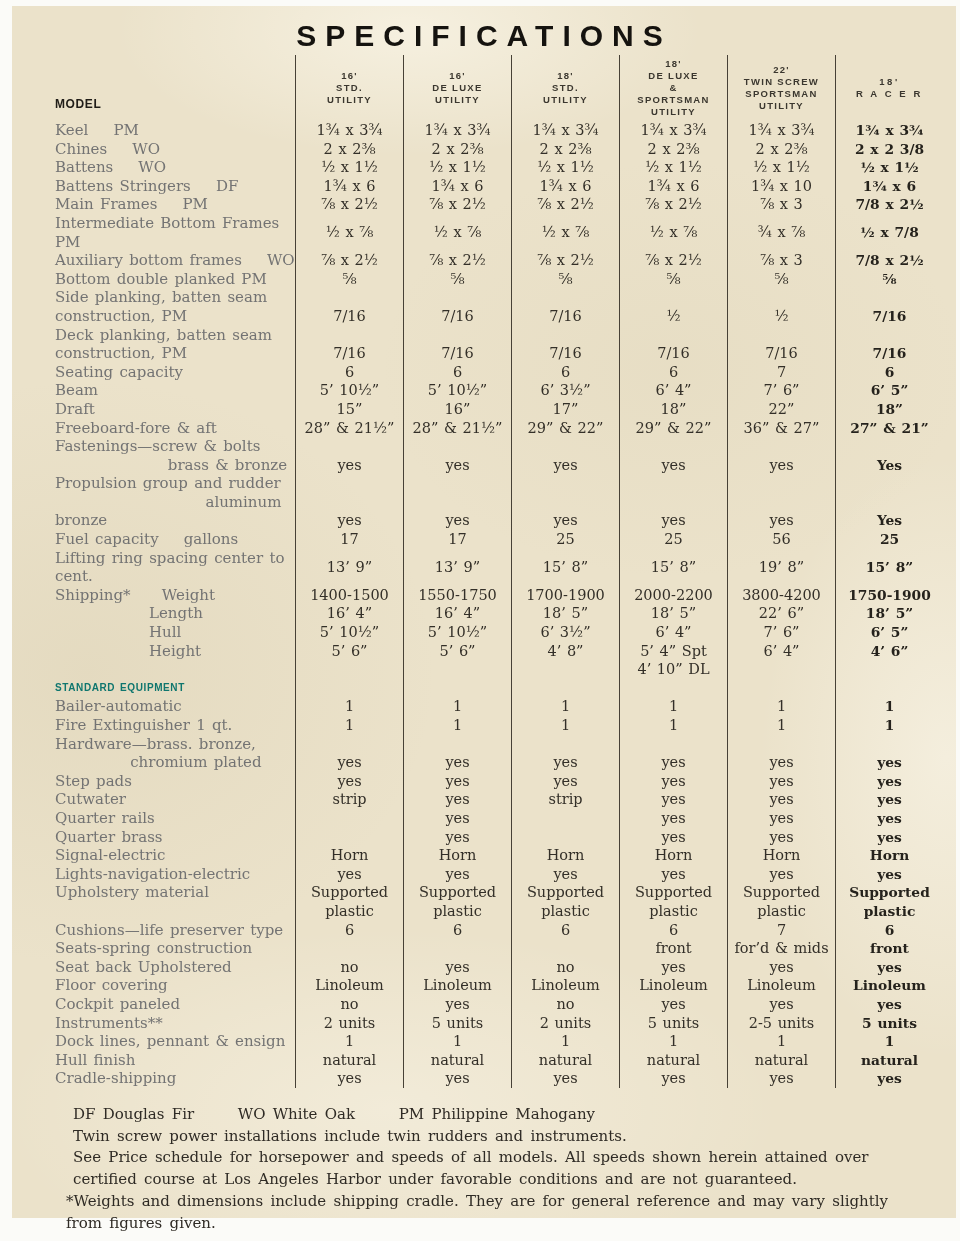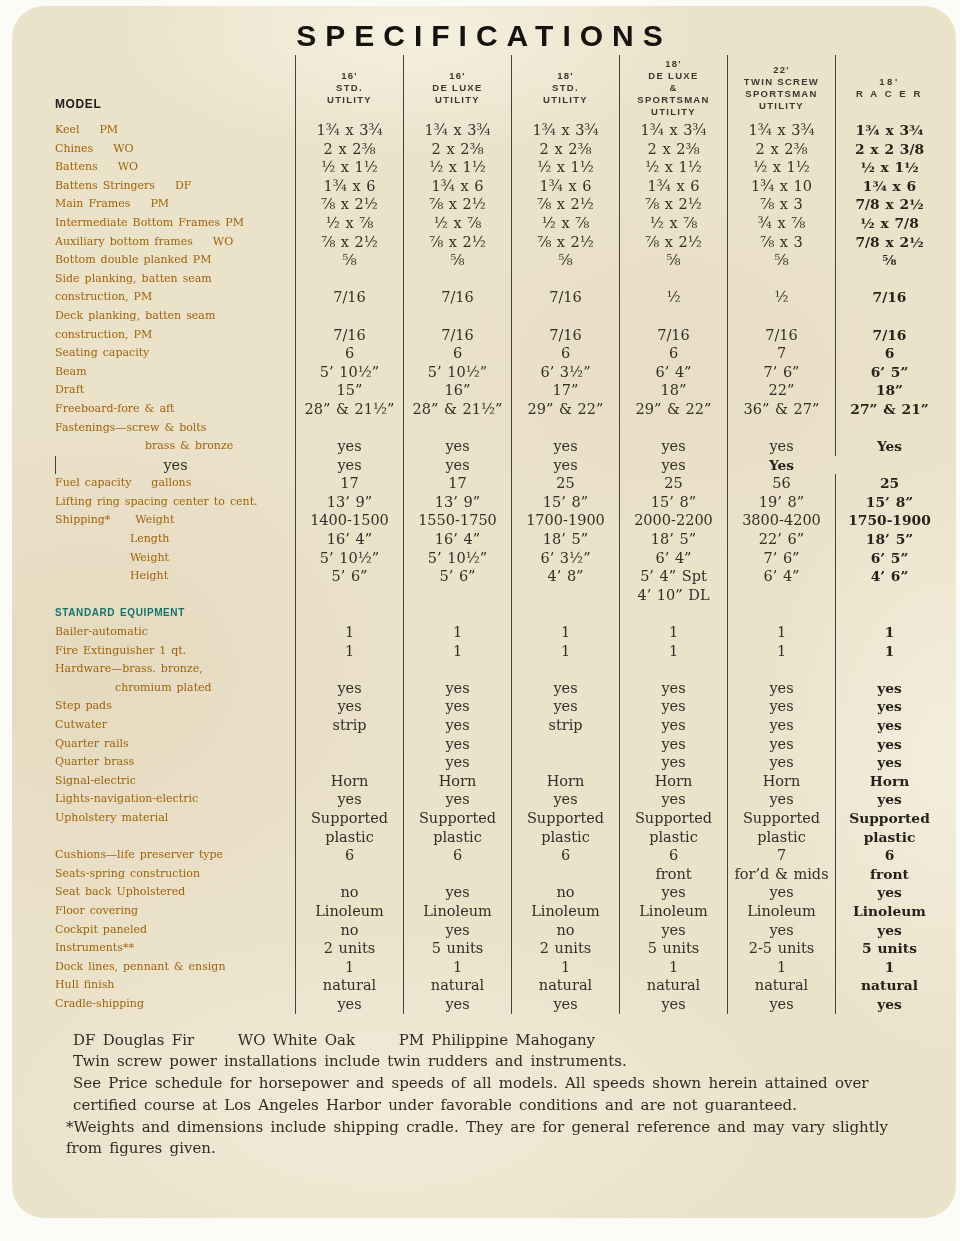--- a/index.html
+++ b/index.html
@@ -6,21 +6,20 @@
   body{
     width:960px;height:1241px;position:relative;
     background:#fbfbf8;
     font-family:"DejaVu Serif",serif;
     overflow:hidden;
   }
   .paper{
     position:absolute;left:12px;top:6px;right:4px;bottom:23px;
     background:#ebe2ca;
     color:#2f2b25;
-    border-radius:32px;
   }
   .paper::before{
     content:"";position:absolute;inset:0;pointer-events:none;
     background:
       radial-gradient(420px 180px at 42% 2%, rgba(255,252,242,.55), transparent 70%),
       radial-gradient(260px 420px at 99% 62%, rgba(253,250,240,.5), transparent 72%),
       radial-gradient(560px 260px at 40% 91%, rgba(255,252,244,.35), transparent 70%),
       radial-gradient(500px 420px at 8% 55%, rgba(186,172,132,.14), transparent 70%),
       radial-gradient(420px 300px at 70% 30%, rgba(196,184,146,.10), transparent 70%);
   }
@@ -44,21 +43,21 @@
   }
   .colhead.racerhead{letter-spacing:2.6px;}
   .model-cell{
     display:flex;align-items:flex-end;padding-bottom:10px;
     font-family:"Liberation Sans",sans-serif;font-weight:bold;
     font-size:12px;letter-spacing:.6px;color:#201d18;
   }
   .row{min-height:18.6px;}
   .label{
     white-space:pre-wrap;
-    font-size:11px;line-height:18.6px;word-spacing:1.5px;color:#a16207;
+    font-size:15px;line-height:18.6px;word-spacing:1.5px;color:#737373;
   }
   .cell{
     border-left:1px solid #474136;
     display:flex;align-items:center;justify-content:center;
     text-align:center;white-space:pre-line;
     font-size:14.5px;line-height:18.6px;word-spacing:1px;color:#332f28;
   }
   .row.valign-bottom .cell{align-items:flex-end;}
   .row.valign-top .cell{align-items:flex-start;text-align:center;}
   .row.section .label{
@@ -241,20 +240,22 @@
           <div class="label">Fastenings—screw &amp; bolts
                   brass &amp; bronze</div>
           <div class="cell">yes</div>
           <div class="cell">yes</div>
           <div class="cell">yes</div>
           <div class="cell">yes</div>
           <div class="cell">yes</div>
           <div class="cell racer">Yes</div>
         </div>
         <div class="row valign-bottom">
+          <div class="label">Propulsion group and rudder
+                        aluminum bronze</div>
           <div class="cell">yes</div>
           <div class="cell">yes</div>
           <div class="cell">yes</div>
           <div class="cell">yes</div>
           <div class="cell">yes</div>
           <div class="cell racer">Yes</div>
         </div>
         <div class="row">
           <div class="label">Fuel capacity    gallons</div>
           <div class="cell">17</div>
@@ -285,21 +286,21 @@
         <div class="row">
           <div class="label">               Length</div>
           <div class="cell">16’ 4”</div>
           <div class="cell">16’ 4”</div>
           <div class="cell">18’ 5”</div>
           <div class="cell">18’ 5”</div>
           <div class="cell">22’ 6”</div>
           <div class="cell racer">18’ 5”</div>
         </div>
         <div class="row">
-          <div class="label">               Weight</div>
+          <div class="label">               Hull</div>
           <div class="cell">5’ 10½”</div>
           <div class="cell">5’ 10½”</div>
           <div class="cell">6’ 3½”</div>
           <div class="cell">6’ 4”</div>
           <div class="cell">7’ 6”</div>
           <div class="cell racer">6’ 5”</div>
         </div>
         <div class="row valign-top">
           <div class="label">               Height</div>
           <div class="cell">5’ 6”</div>

